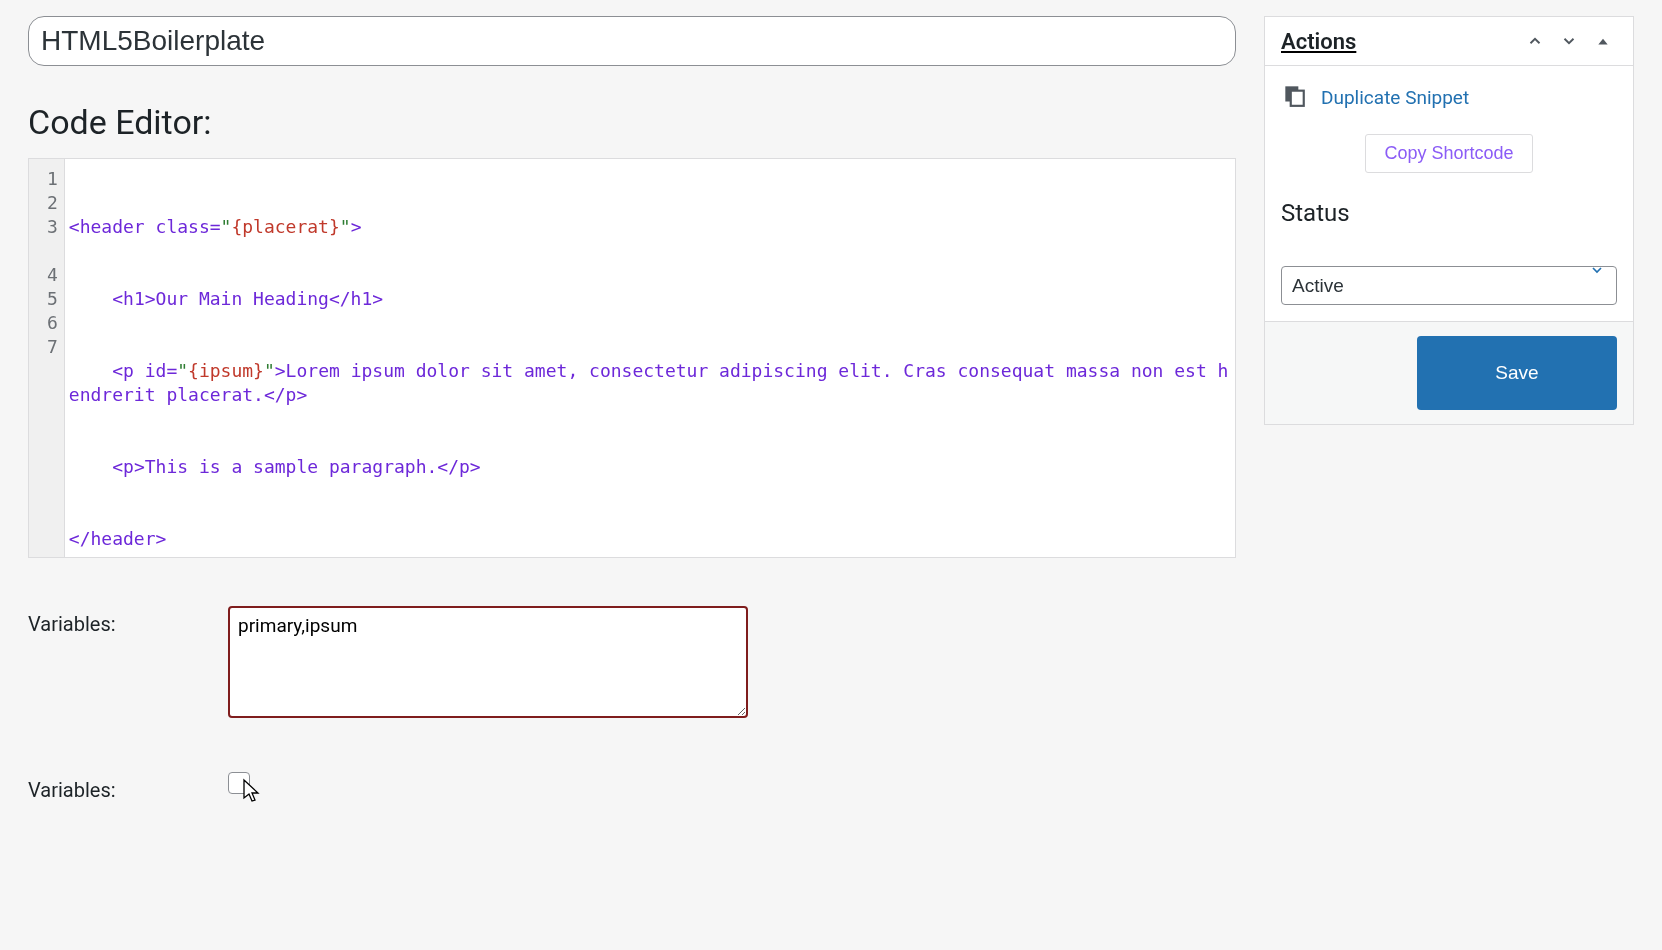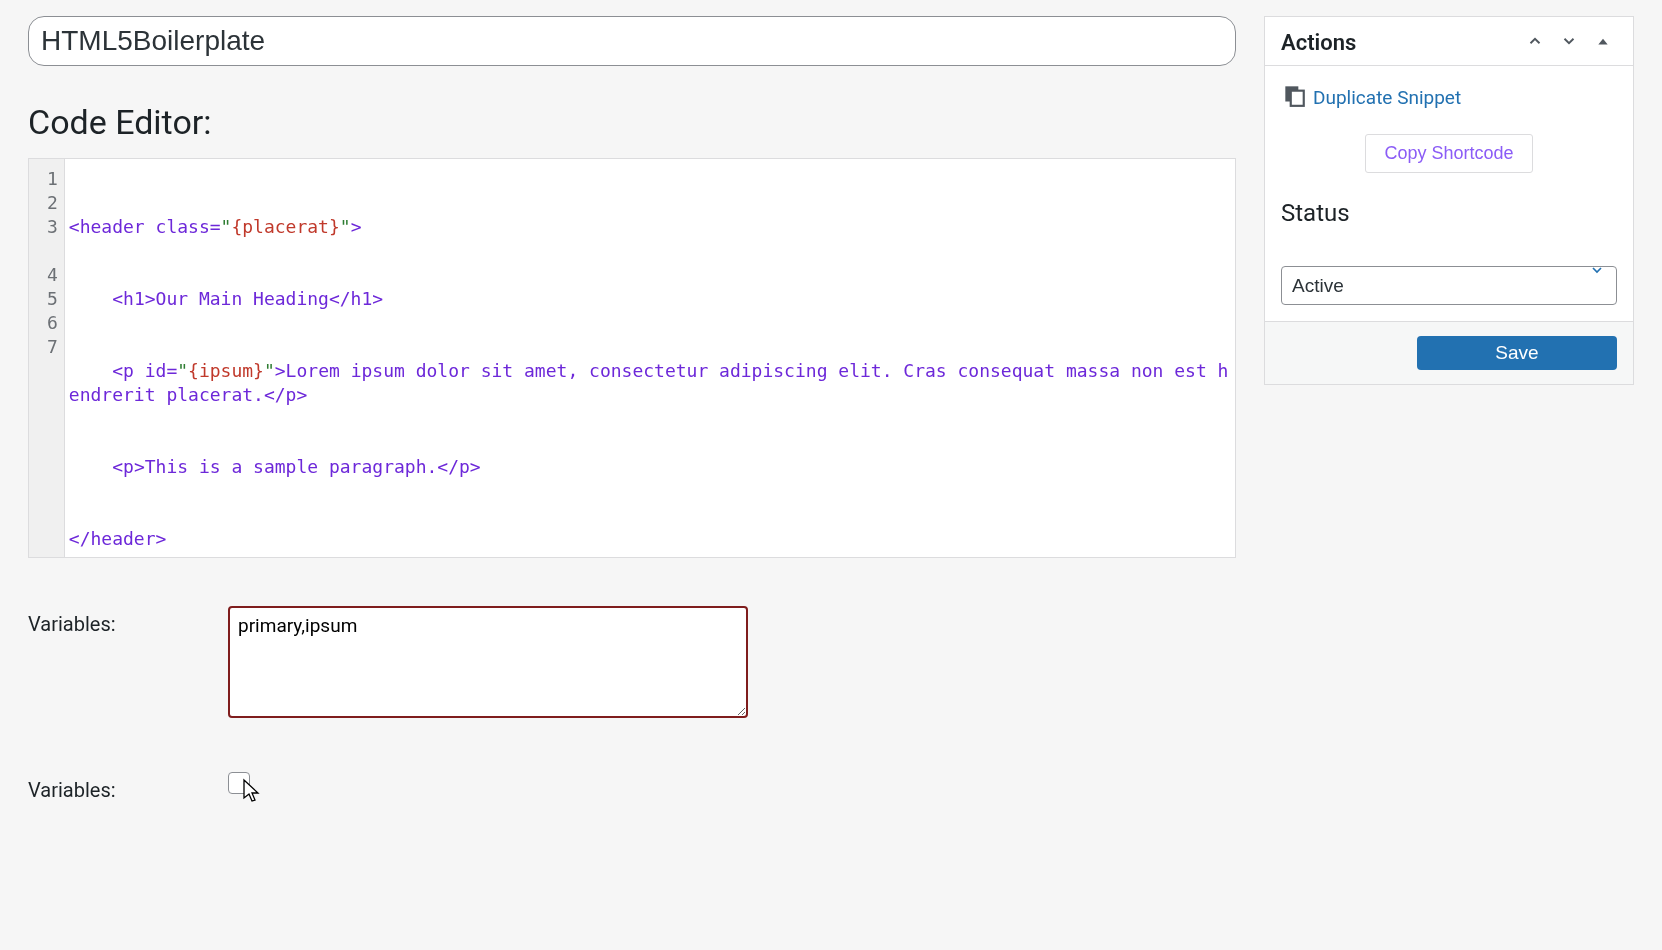--- a/index.html
+++ b/index.html
@@ -87,37 +87,38 @@
   top: 6px;
   pointer-events: none;
 }
 .sidebar {
   width: 370px;
   background: #fff;
   border: 1px solid #dcdcde;
 }
 .panel-header {
   display: flex;
-  align-items: flex-end;
+  align-items: center;
   padding: 10px 16px;
   border-bottom: 1px solid #dcdcde;
+  text-decoration: underline;
 }
 .panel-title { font-size: 22px; font-weight: 600; color: #1d2327; flex: 1; }
 .panel-icons { display: flex; gap: 6px; }
 .panel-icons .ic {
   width: 28px; height: 28px;
   display: flex; align-items: center; justify-content: center;
   color: #50575e;
   cursor: pointer;
 }
 .panel-body { padding: 16px; }
 .action-row {
   display: flex;
   align-items: center;
-  gap: 6px;
+  gap: 14px;
   margin-bottom: 22px;
 }
 .dup-icon { width: 26px; height: 26px; color: #50575e; }
 .action-link {
   color: #2271b1;
   font-size: 19px;
   text-decoration: none;
   cursor: pointer;
 }
 .copy-wrap { text-align: center; margin-bottom: 26px; }
@@ -162,21 +163,21 @@
   background: #f6f7f7;
   border-top: 1px solid #dcdcde;
   padding: 14px 16px;
   text-align: right;
 }
 .save-btn {
   background: #2271b1;
   color: #fff;
   border: none;
   font-size: 19px;
-  padding: 6px 0;
+  padding: 26px 0;
   width: 200px;
   border-radius: 4px;
   cursor: pointer;
 }
 </style>
 </head>
 <body>
 
 <div class="main">
   <input type="text" class="title-input" value="HTML5Boilerplate" style="">

